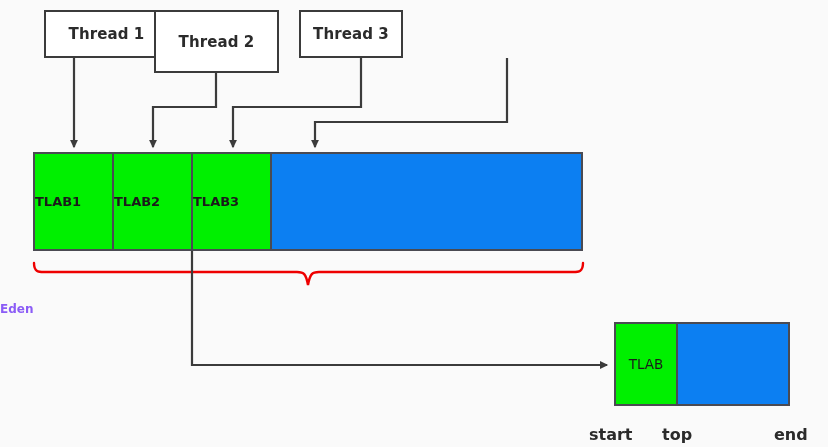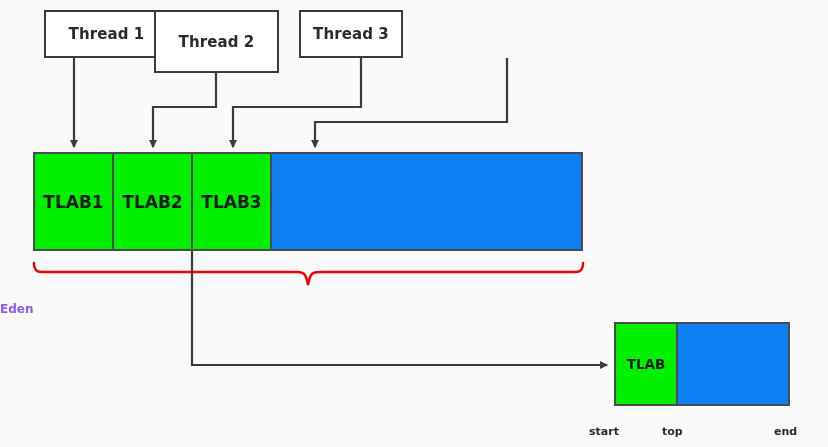--- a/index.html
+++ b/index.html
@@ -50,22 +50,22 @@
     display: flex;
   }
   .tlab-cell {
     box-sizing: border-box;
     width: 79px;
     height: 100%;
     background: #00f000;
     border-right: 2px solid #4a4a52;
     display: flex;
     align-items: center;
-    justify-content: center;
-    font-size: 17px;
+    justify-content: flex-start;
+    font-size: 13px;
     font-weight: bold;
     color: #1b1b1b;
   }
   .tlab-cell.last { width: 77px; }
   .free-cell {
     flex: 1;
     height: 100%;
     background: #0c7ff2;
   }
 
@@ -96,29 +96,29 @@
   #detail-green {
     box-sizing: border-box;
     width: 62px;
     height: 100%;
     background: #00f000;
     border-right: 2px solid #4a4a52;
     display: flex;
     align-items: center;
     justify-content: center;
     font-size: 13.5px;
-    font-weight: bold;
+    font-weight: normal;
     color: #1b1b1b;
   }
   #detail-blue { flex: 1; height: 100%; }
 
   .ptr-label {
     position: absolute;
     top: 425px;
-    font-size: 11px;
+    font-size: 16px;
     font-weight: bold;
     color: #2b2b2b;
     white-space: nowrap;
   }
 </style>
 </head>
 <body>
 
 <div id="stage">
 

